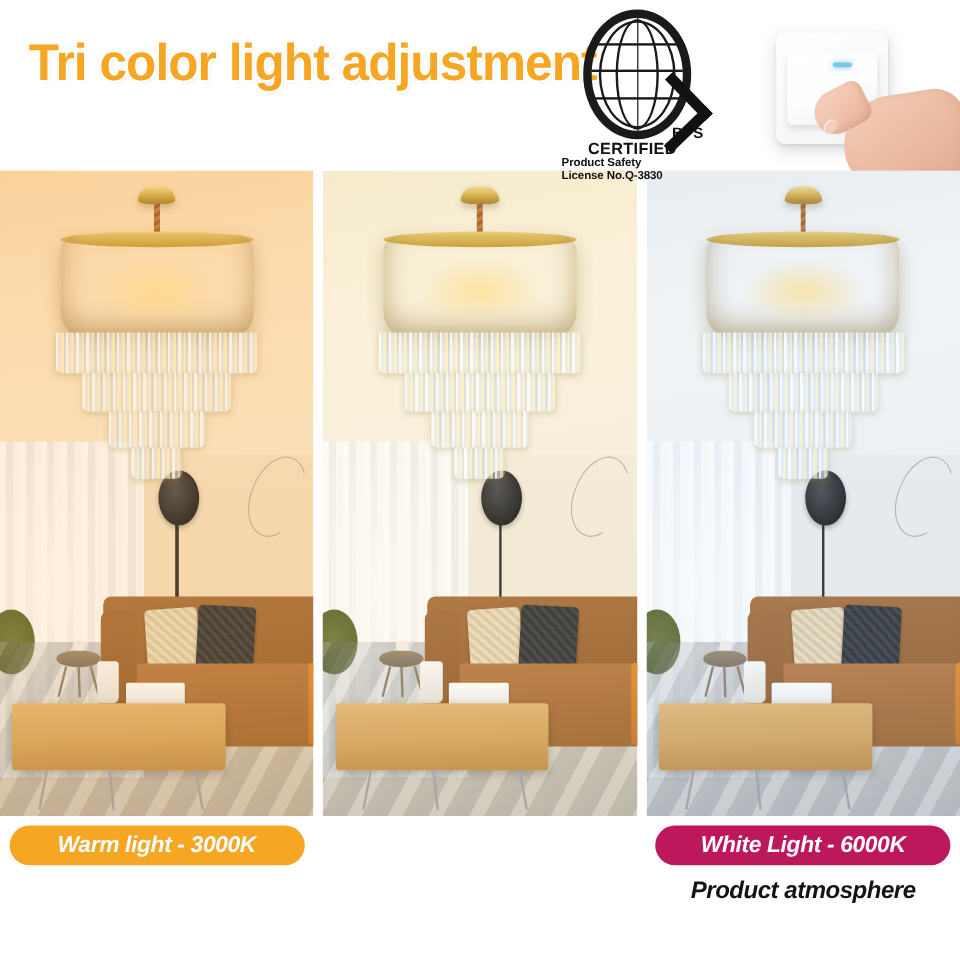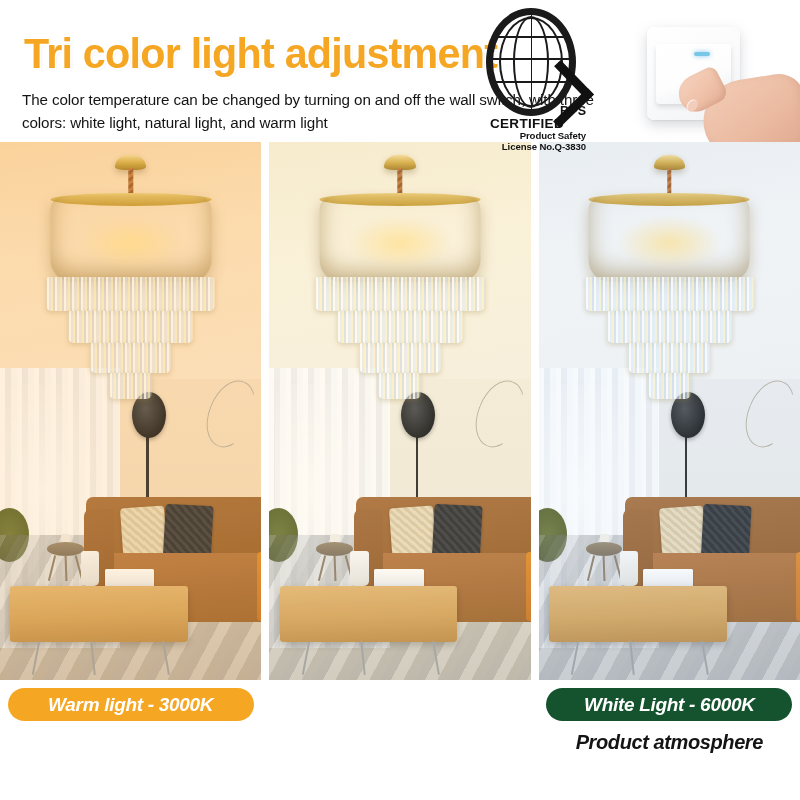--- a/index.html
+++ b/index.html
@@ -271,21 +271,21 @@
   }
   .bps-label {
     position: absolute; left: 92px; top: 96px;
     font-size: 12.5px; font-weight: 700; color: #111; letter-spacing: .2px;
   }
   .bps-certified {
     position: absolute; left: 0; top: 108px; width: 118px; text-align: center;
     font-size: 13.5px; font-weight: 700; color: #111; letter-spacing: .3px;
   }
   .bps-line {
-    position: absolute; left: 0; width: 118px; text-align: right;
+    position: absolute; left: 0; width: 118px; text-align: left;
     font-size: 9.6px; font-weight: 700; color: #111; letter-spacing: -.1px;
   }
   .bps-l1 { top: 122px; }
   .bps-l2 { top: 133px; }
 
   
   .captions {
     position: absolute; left: 0; top: 688px; width: 800px; height: 112px;
     display: flex; gap: 8px; font-style: italic;
   }
@@ -303,21 +303,20 @@
     margin-top: 10px;
     font-size: 20px; font-weight: 700; color: #141414;
     letter-spacing: -0.4px; white-space: nowrap;
   }
 </style>
 </head>
 <body>
 
 <div class="header">
   <div class="title" style="color: rgb(245, 166, 35);">Tri color light adjustment</div>
-  <div class="subtitle">The color temperature can be changed by turning on and off the wall switch, with three colors: white light, natural light, and warm light</div>
 </div>
 
 <div class="switch-photo">
   <div class="switch-plate">
     <div class="switch-rocker">
       <div class="switch-led"></div>
     </div>
   </div>
   <div class="hand">
     <div class="palm"></div>
@@ -490,16 +489,16 @@
   <div class="bps-line bps-l2">License No.Q-3830</div>
 </div>
 
 <div class="captions">
   <div class="cap-col">
     <div class="pill" style="background: rgb(245, 166, 35); color: rgb(255, 255, 255);">Warm light - 3000K</div>
   </div>
   <div class="cap-col">
   </div>
   <div class="cap-col">
-    <div class="pill" style="background: #14532d; color: rgb(255, 255, 255);">White Light - 6000K</div>
+    <div class="pill" style="background: #be185d; color: rgb(255, 255, 255);">White Light - 6000K</div>
     <div class="cap-sub">Product atmosphere</div>
   </div>
 </div>
 
 </body></html>

